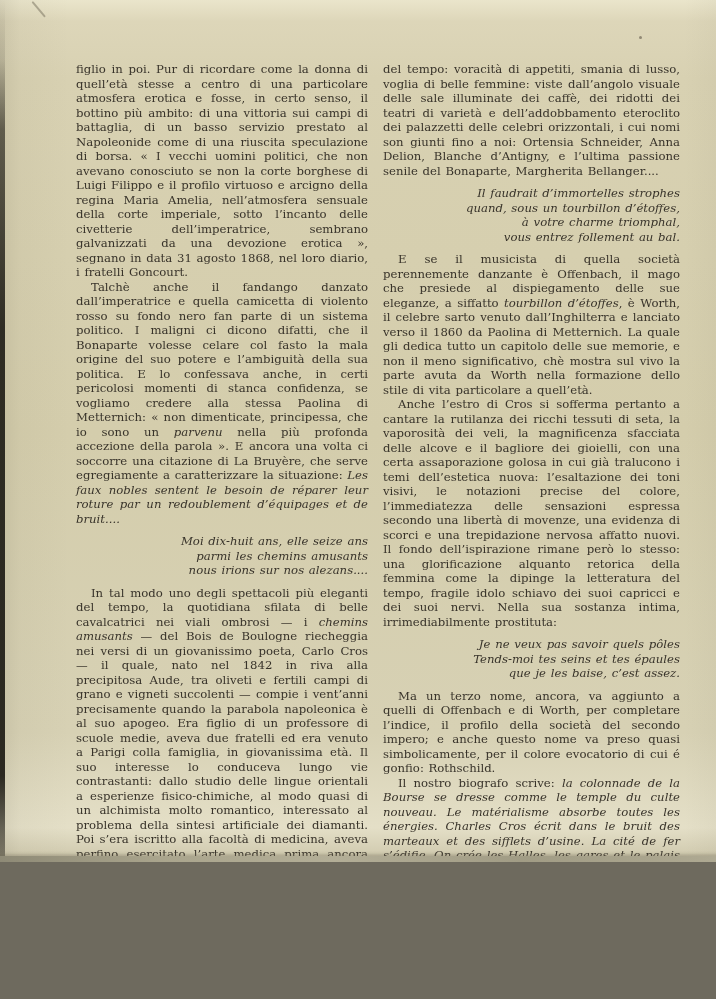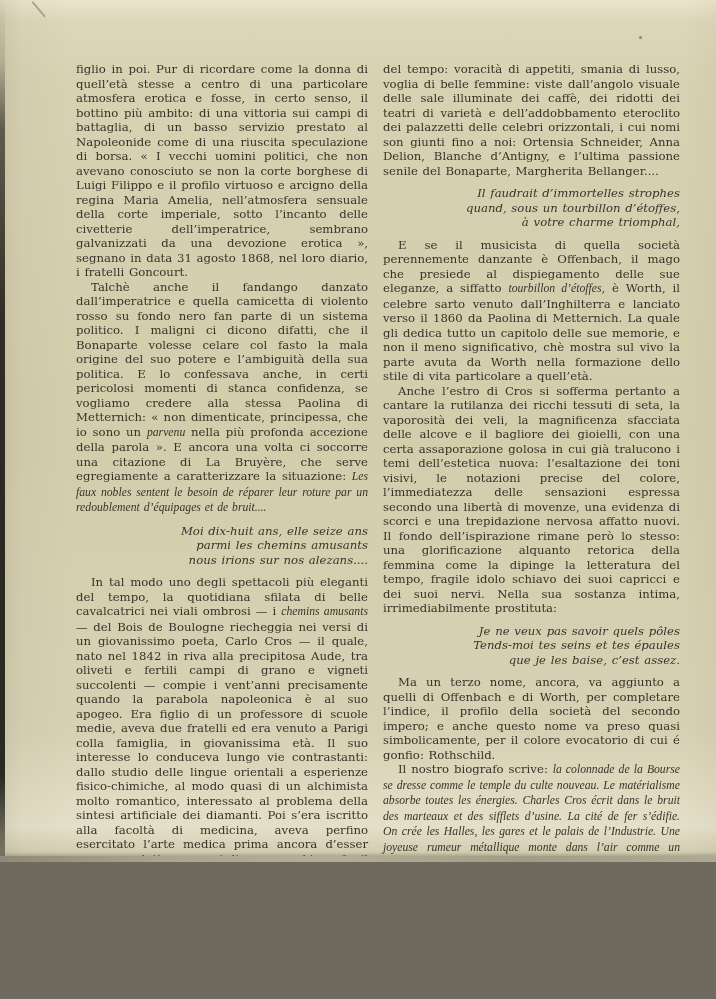--- a/index.html
+++ b/index.html
@@ -12,21 +12,21 @@
       linear-gradient(90deg, rgba(60,55,40,0.10) 0px, rgba(60,55,40,0.03) 20px, rgba(60,55,40,0) 70px),
       linear-gradient(90deg, rgba(0,0,0,0) 92%, rgba(80,75,55,0.07) 100%),
       linear-gradient(180deg,#eae5cb 0%,#ddd6b9 2.5%,#d8d1b2 9%,#d4cdac 50%,#d7d1b4 85%,#e4dfc7 96%,#d2ccb1 99%,#bcb79e 100%);
     padding-left: 28px;
   }
   .cols{position:absolute;left:76px;top:62px;width:604px;display:flex;gap:15px;}
   .col{width:292px;text-align:justify;font-size:11.7px;line-height:14.5px;hyphens:auto;word-spacing:1px;}
   .col.right{width:297px;}
   .col p{margin:0;padding:0;}
   p.ind{text-indent:15px;}
-  .it{font-style:italic;font-family:Liberation Serif, serif;}
+  .it{font-style:italic;}
   .verse{margin:8px 0 8px 52px;font-style:italic;text-align:right;}
   .vl{white-space:nowrap;}
   .pagenum{position:absolute;left:62px;top:896px;font-size:13.5px;letter-spacing:0.6px;color:#3b362c;}
   .edge-left{
     position:absolute;left:0;top:0;width:5px;height:100%;
     background:linear-gradient(180deg, rgba(26,24,18,0) 0%, rgba(26,24,18,0.12) 7%, rgba(26,24,18,0.6) 15%, rgba(26,24,18,0.88) 38%, rgba(26,24,18,0.9) 90%, rgba(26,24,18,0.45) 99%);
   }
   .edge-bottom{
     position:absolute;left:0;bottom:0;width:100%;height:6px;
     background:linear-gradient(90deg,#8e8a76 0%,#aaa58d 22%,#b3ae97 45%,#a19c85 70%,#b0ab94 100%);
@@ -57,20 +57,21 @@
         <p class="ind"><span class="rm">In tal modo uno degli spettacoli più eleganti del tempo, la quotidiana sfilata di belle cavalcatrici nei viali ombrosi — i </span><span class="it">chemins amusants</span><span class="rm"> — del Bois de Boulogne riecheggia nei versi di un giovanissimo poeta, Carlo Cros — il quale, nato nel 1842 in riva alla precipitosa Aude, tra oliveti e fertili campi di grano e vigneti succolenti — compie i vent’anni precisamente quando la parabola napoleonica è al suo apogeo. Era figlio di un professore di scuole medie, aveva due fratelli ed era venuto a Parigi colla famiglia, in giovanissima età. Il suo interesse lo conduceva lungo vie contrastanti: dallo studio delle lingue orientali a esperienze fisico-chimiche, al modo quasi di un alchimista molto romantico, interessato al problema della sintesi artificiale dei diamanti. Poi s’era iscritto alla facoltà di medicina, aveva perfino esercitato l’arte medica prima ancora d’esser promosso dottore ma, ci dice un suo biografo, il Raynaud, « dottore non divenne mai, seppure gli mancassero pochissimi esami per completare gli studi ».</span></p>
         <p class="ind"><span class="rm">Poichè, così spiega lo stesso biografo: « egli era posseduto dal démone della poesia ».</span></p>
         <p class="ind"><span class="rm">I primi temi poetici di Carlo Cros rispondono naturalmente e senza grande originalità, al clima</span></p>
       </div>
     <div class="col right">
         <p class=""><span class="rm">del tempo: voracità di appetiti, smania di lusso, voglia di belle femmine: viste dall’angolo visuale delle sale illuminate dei caffè, dei ridotti dei teatri di varietà e dell’addobbamento eteroclito dei palazzetti delle celebri orizzontali, i cui nomi son giunti fino a noi: Ortensia Schneider, Anna Delion, Blanche d’Antigny, e l’ultima passione senile del Bonaparte, Margherita Bellanger....</span></p>
         <div class="verse">
           <div class="vl">Il faudrait d’immortelles strophes</div>
           <div class="vl">quand, sous un tourbillon d’étoffes,</div>
           <div class="vl">à votre charme triomphal,</div>
+          <div class="vl">vous entrez follement au bal.</div>
         </div>
         <p class="ind"><span class="rm">E se il musicista di quella società perennemente danzante è Offenbach, il mago che presiede al dispiegamento delle sue eleganze, a siffatto </span><span class="it">tourbillon d’étoffes</span><span class="rm">, è Worth, il celebre sarto venuto dall’Inghilterra e lanciato verso il 1860 da Paolina di Metternich. La quale gli dedica tutto un capitolo delle sue memorie, e non il meno significativo, chè mostra sul vivo la parte avuta da Worth nella formazione dello stile di vita particolare a quell’età.</span></p>
         <p class="ind"><span class="rm">Anche l’estro di Cros si sofferma pertanto a cantare la rutilanza dei ricchi tessuti di seta, la vaporosità dei veli, la magnificenza sfacciata delle alcove e il bagliore dei gioielli, con una certa assaporazione golosa in cui già tralucono i temi dell’estetica nuova: l’esaltazione dei toni visivi, le notazioni precise del colore, l’immediatezza delle sensazioni espressa secondo una libertà di movenze, una evidenza di scorci e una trepidazione nervosa affatto nuovi. Il fondo dell’ispirazione rimane però lo stesso: una glorificazione alquanto retorica della femmina come la dipinge la letteratura del tempo, fragile idolo schiavo dei suoi capricci e dei suoi nervi. Nella sua sostanza intima, irrimediabilmente prostituta:</span></p>
         <div class="verse">
           <div class="vl">Je ne veux pas savoir quels pôles</div>
           <div class="vl">Tends-moi tes seins et tes épaules</div>
           <div class="vl">que je les baise, c’est assez.</div>
         </div>
         <p class="ind"><span class="rm">Ma un terzo nome, ancora, va aggiunto a quelli di Offenbach e di Worth, per completare l’indice, il profilo della società del secondo impero; e anche questo nome va preso quasi simbolicamente, per il colore evocatorio di cui é gonfio: Rothschild.</span></p>
         <p class="ind"><span class="rm">Il nostro biografo scrive: </span><span class="it">la colonnade de la Bourse se dresse comme le temple du culte nouveau. Le matérialisme absorbe toutes les énergies. Charles Cros écrit dans le bruit des marteaux et des sifflets d’usine. La cité de fer s’édifie. On crée les Halles, les gares et le palais de l’Industrie. Une joyeuse rumeur métallique monte dans l’air comme un cantique....</span></p>

